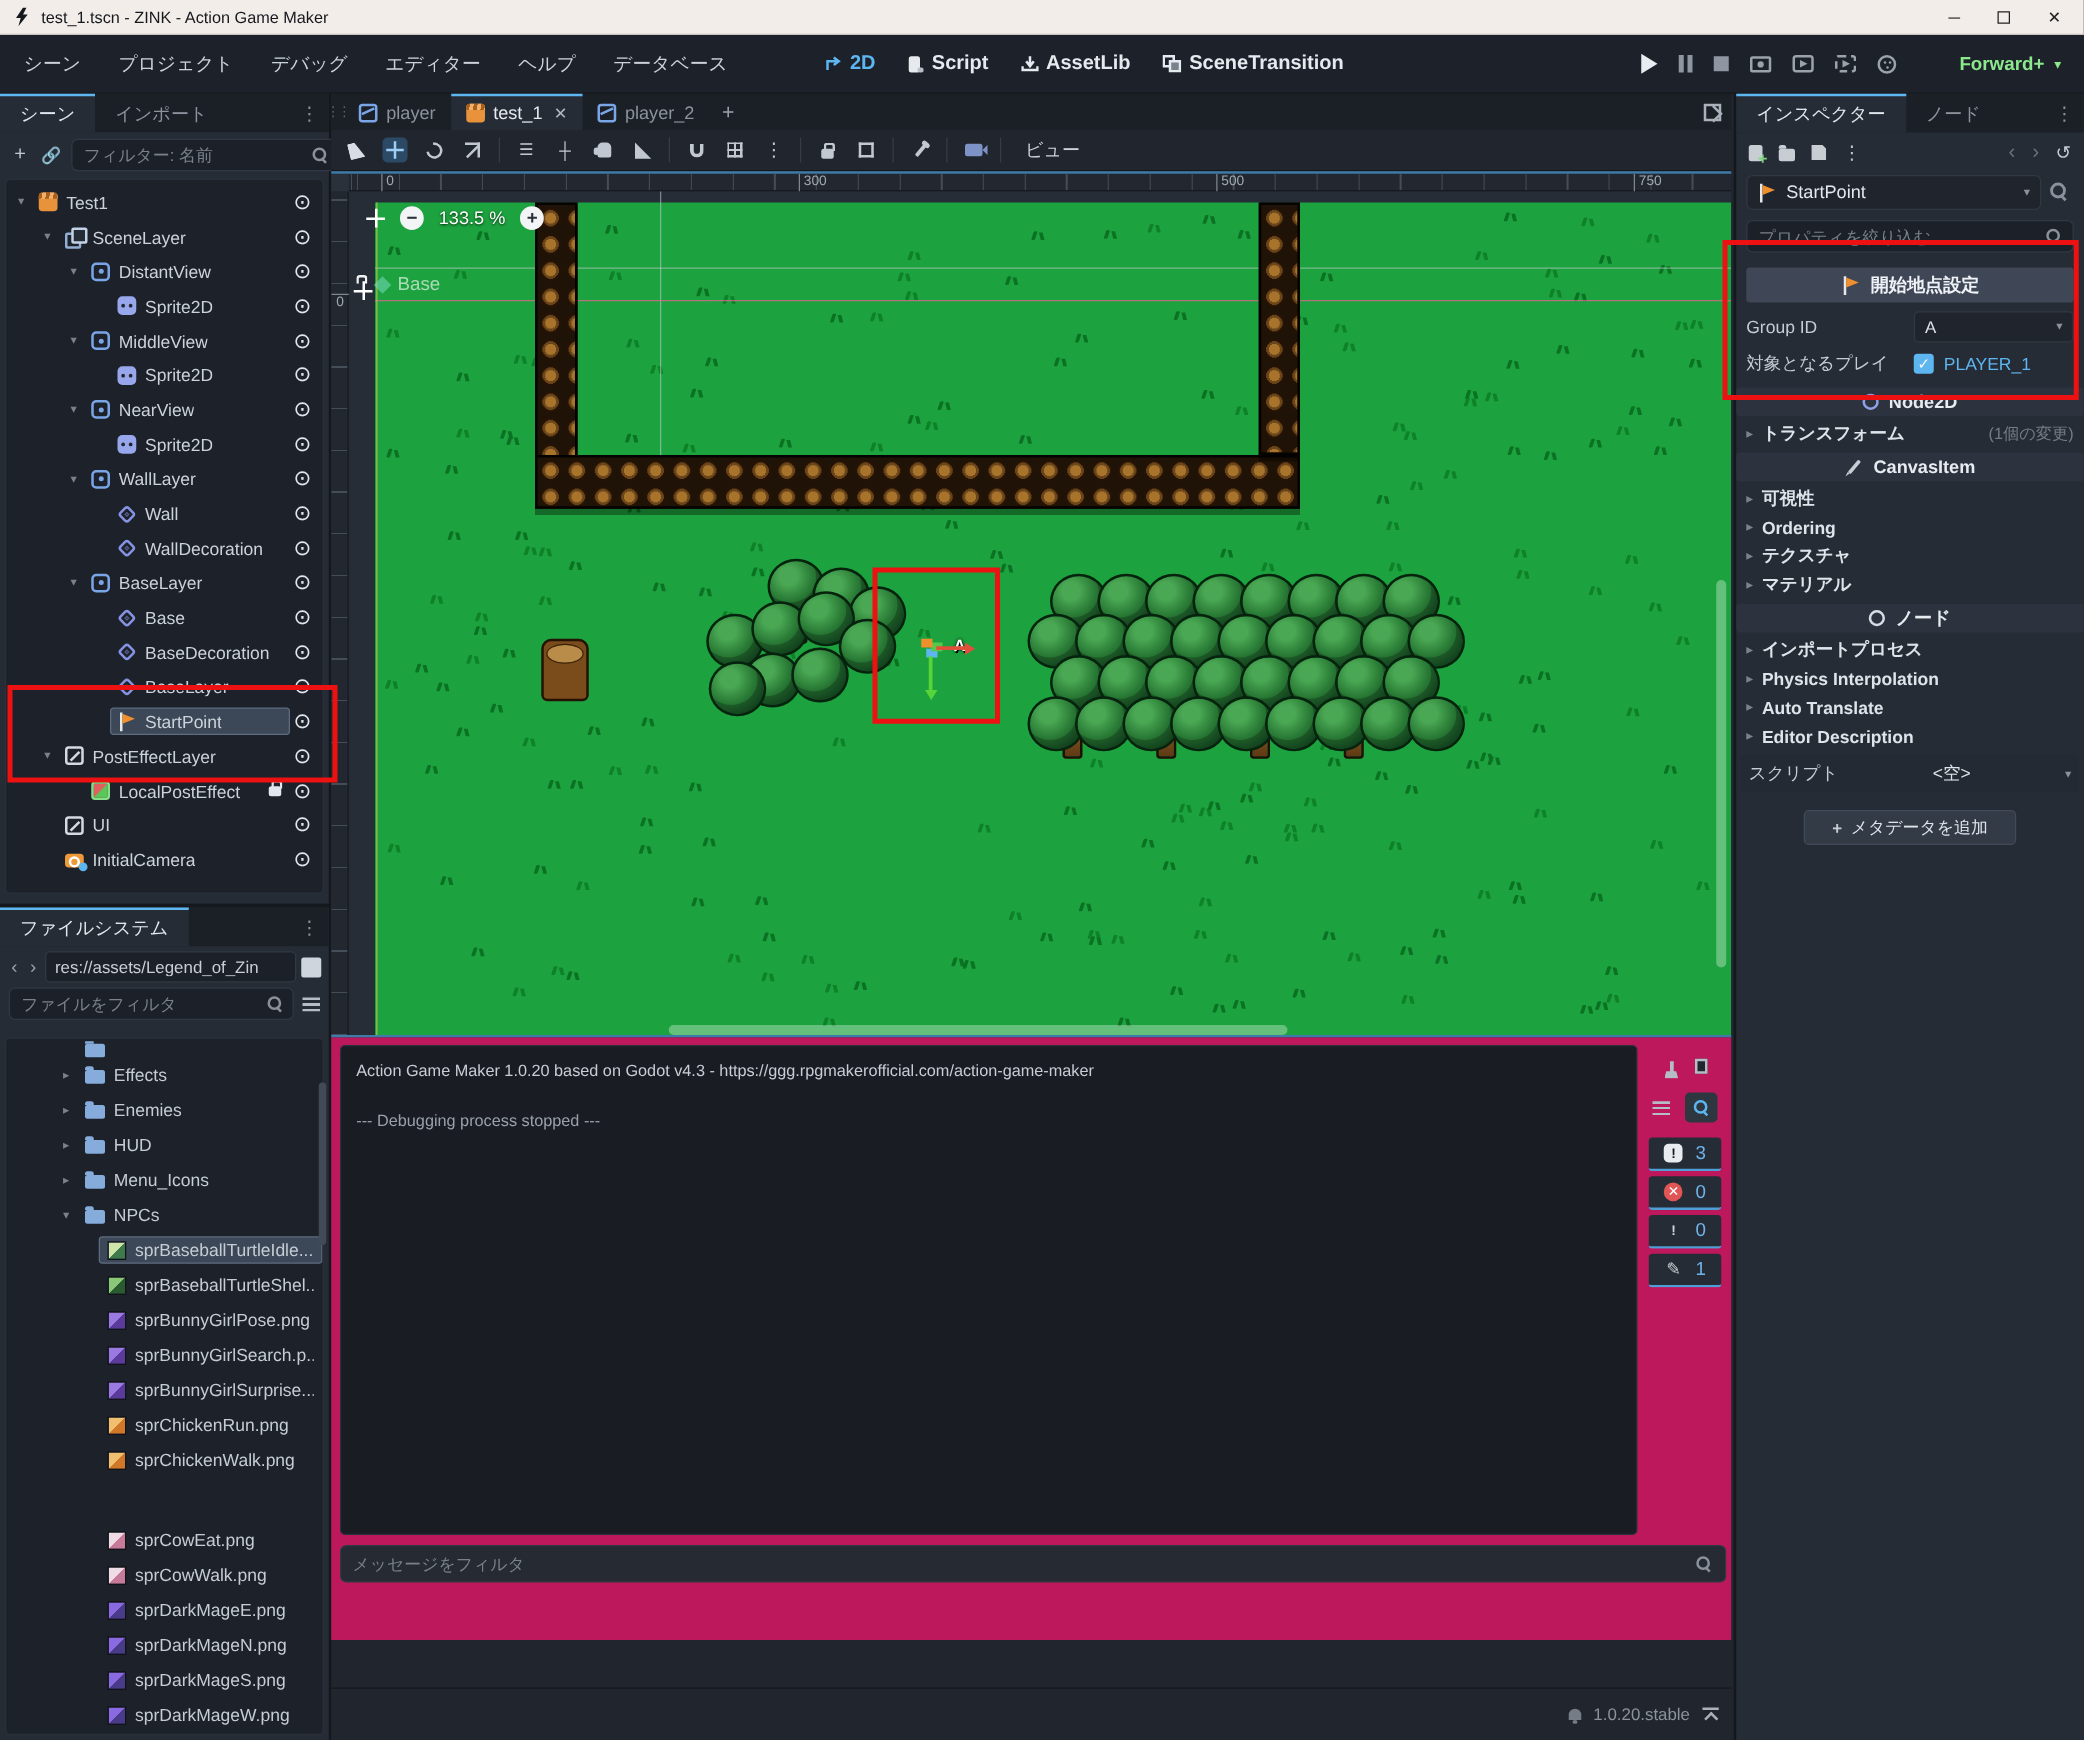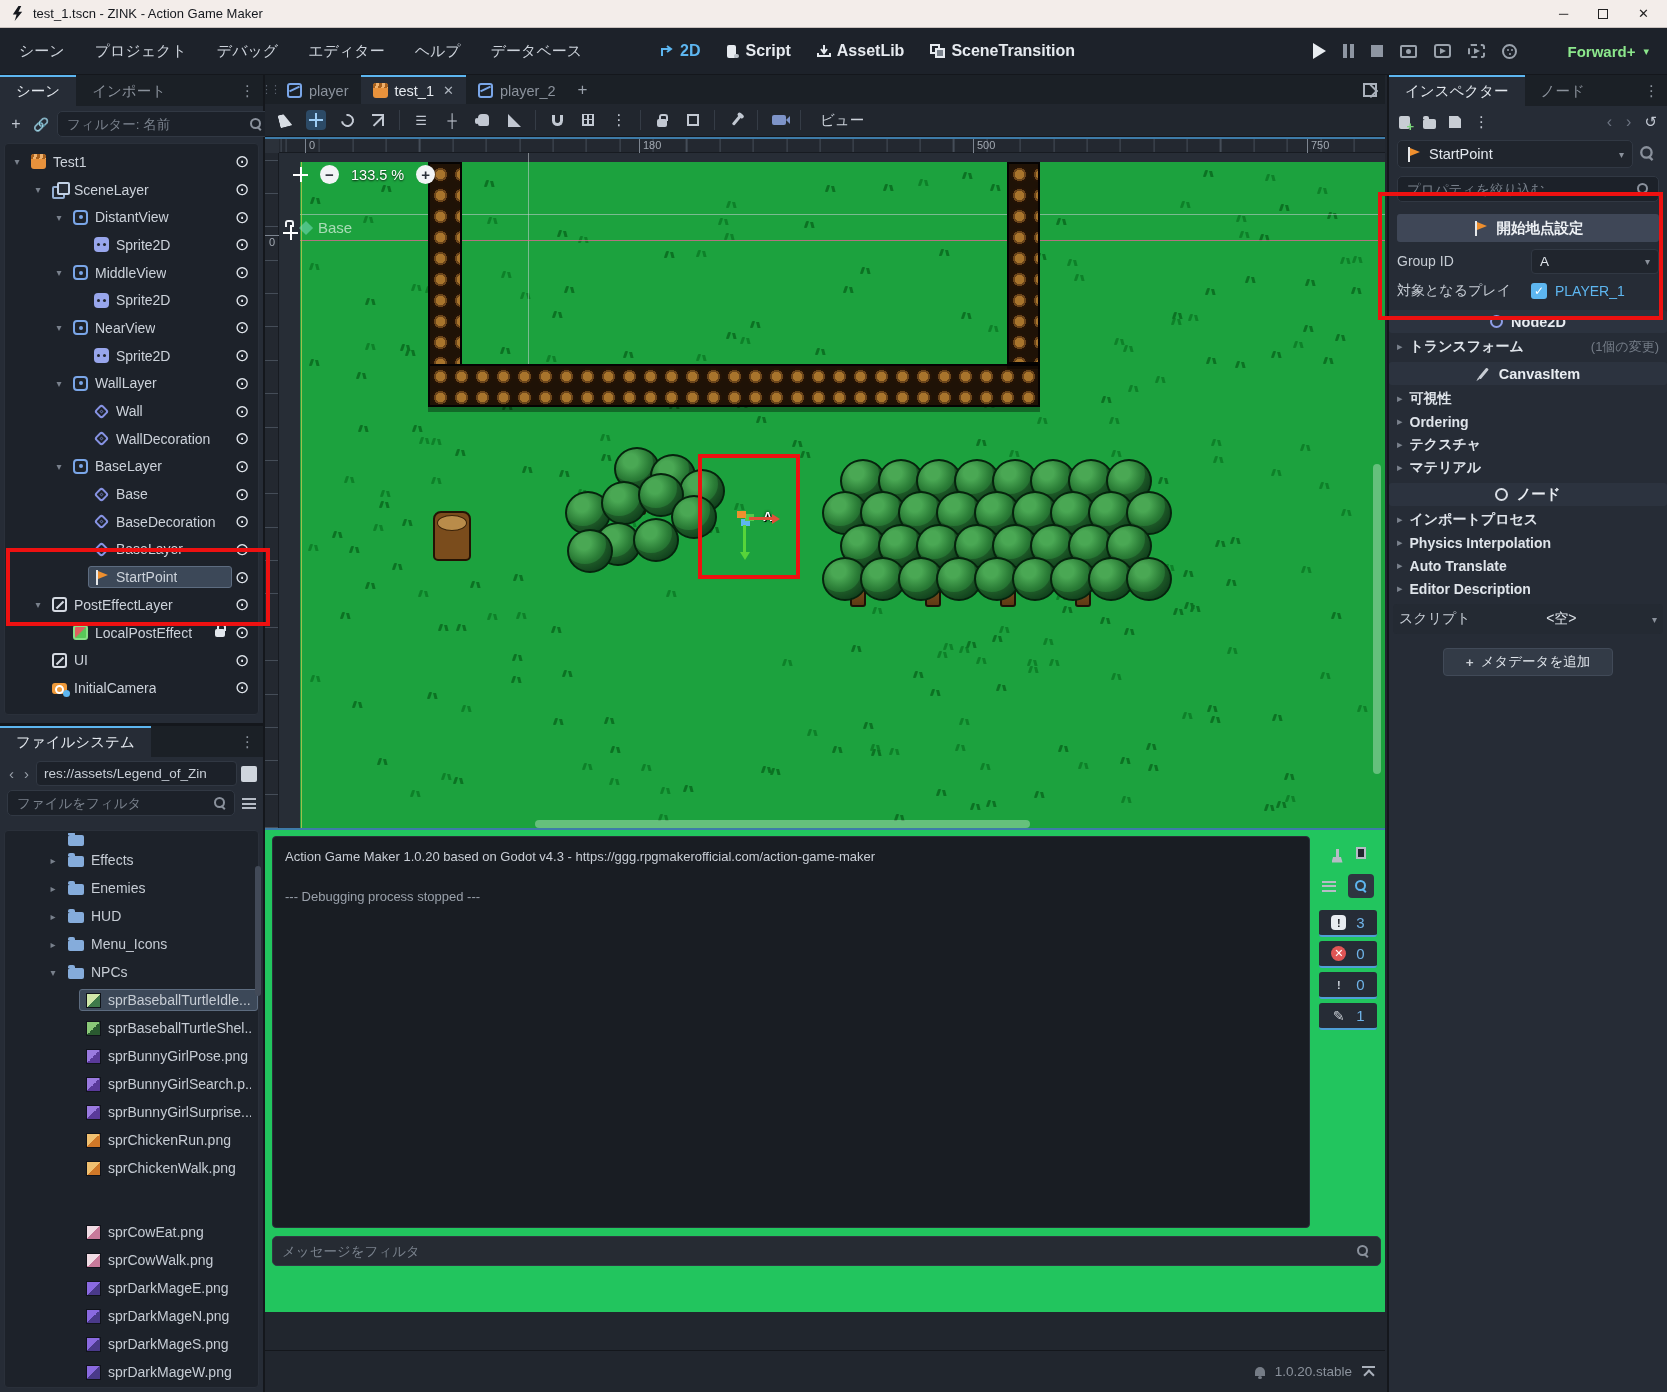--- a/index.html
+++ b/index.html
@@ -170,21 +170,21 @@
   #marker{position:absolute}
   #marker .mflag{position:absolute;left:0;top:0;width:9px;height:7px;background:#ef8f2e;box-shadow:8px 3px 0 #58c84a,4px 8px 0 #5db6f0}
   #marker .mletter{position:absolute;left:26px;top:-2px;color:#fff;font-weight:bold;font-size:13px;text-shadow:0 0 3px #000,1px 1px 0 #000}
   #marker .arr-d{position:absolute;left:6px;top:14px;width:2.5px;height:28px;background:#57d43a}
   #marker .arr-d::after{content:"";position:absolute;left:-3.5px;bottom:-7px;border-top:8px solid #57d43a;border-left:5px solid transparent;border-right:5px solid transparent}
   #marker .arr-r{position:absolute;left:12px;top:6px;width:24px;height:2.5px;background:#e0503a}
   #marker .arr-r::after{content:"";position:absolute;right:-7px;top:-3.5px;border-left:8px solid #e0503a;border-top:5px solid transparent;border-bottom:5px solid transparent}
   .sbar{position:absolute;background:rgba(255,255,255,.32);border-radius:4px}
   .annot{position:absolute;border:4px solid #ee1111;z-index:60;pointer-events:none}
   
-  #output{position:absolute;left:265px;top:830px;width:1120px;height:482px;background:#22c55e}
+  #output{position:absolute;left:265px;top:830px;width:1120px;height:482px;background:#be185d}
   #log{position:absolute;left:7px;top:6px;width:1038px;bottom:84px;background:#191d23;border:1px solid #2a303a;border-radius:4px;
     font-family:"DejaVu Sans Mono","Liberation Mono",monospace;font-size:13px;line-height:20px;padding:10px 12px;color:#c8cdd5;overflow:hidden;white-space:pre}
   .logline.dim{color:#99a0aa}
   #outcol{position:absolute;right:4px;top:6px;width:66px;bottom:84px;display:flex;flex-direction:column;align-items:center;gap:7px;padding-top:4px}
   .orow{display:flex;gap:12px;align-items:center;height:26px}
   .broom-ic{width:3px;height:9px;background:#b6bcc6;position:relative;margin:0 5px}
   .broom-ic::after{content:"";position:absolute;left:-4px;top:8px;width:11px;height:6px;background:#b6bcc6;clip-path:polygon(0 100%,15% 0,85% 0,100% 100%)}
   .copy-ic{width:10px;height:12px;border:2px solid #b6bcc6;position:relative;background:#21262e}
   .copy-ic::before{content:"";position:absolute;left:2px;top:-5px;width:9px;height:11px;border:2px solid #b6bcc6;z-index:-1}
   .coll-ic{width:14px;height:11px;background:linear-gradient(#b6bcc6 0 2px,transparent 2px 4.5px,#b6bcc6 4.5px 6.5px,transparent 6.5px 9px,#b6bcc6 9px 11px)}
@@ -1040,21 +1040,21 @@
       <div id="marker" style="left: 472px; top: 372px;">
         <span class="mflag"></span>
         <span class="mletter">A</span>
         <span class="arr-d"></span>
         <span class="arr-r"></span>
       </div>
       <div class="annot" style="left: 433px; top: 315px; width: 102px; height: 125px;"></div>
     </div>
   <div id="hruler">
       <span class="rmark" style="left: 26px;">0</span>
-      <span class="rmark" style="left: 360px;">180</span>
+      <span class="rmark" style="left: 360px;">300</span>
       <span class="rmark" style="left: 694px;">500</span>
       <span class="rmark" style="left: 1028px;">750</span>
     </div>
   <div id="vruler">
       <span class="vmark" style="top: 82px;">0</span>
     </div>
   <div id="rcorner"></div>
 </div>
 
 <div id="output">

